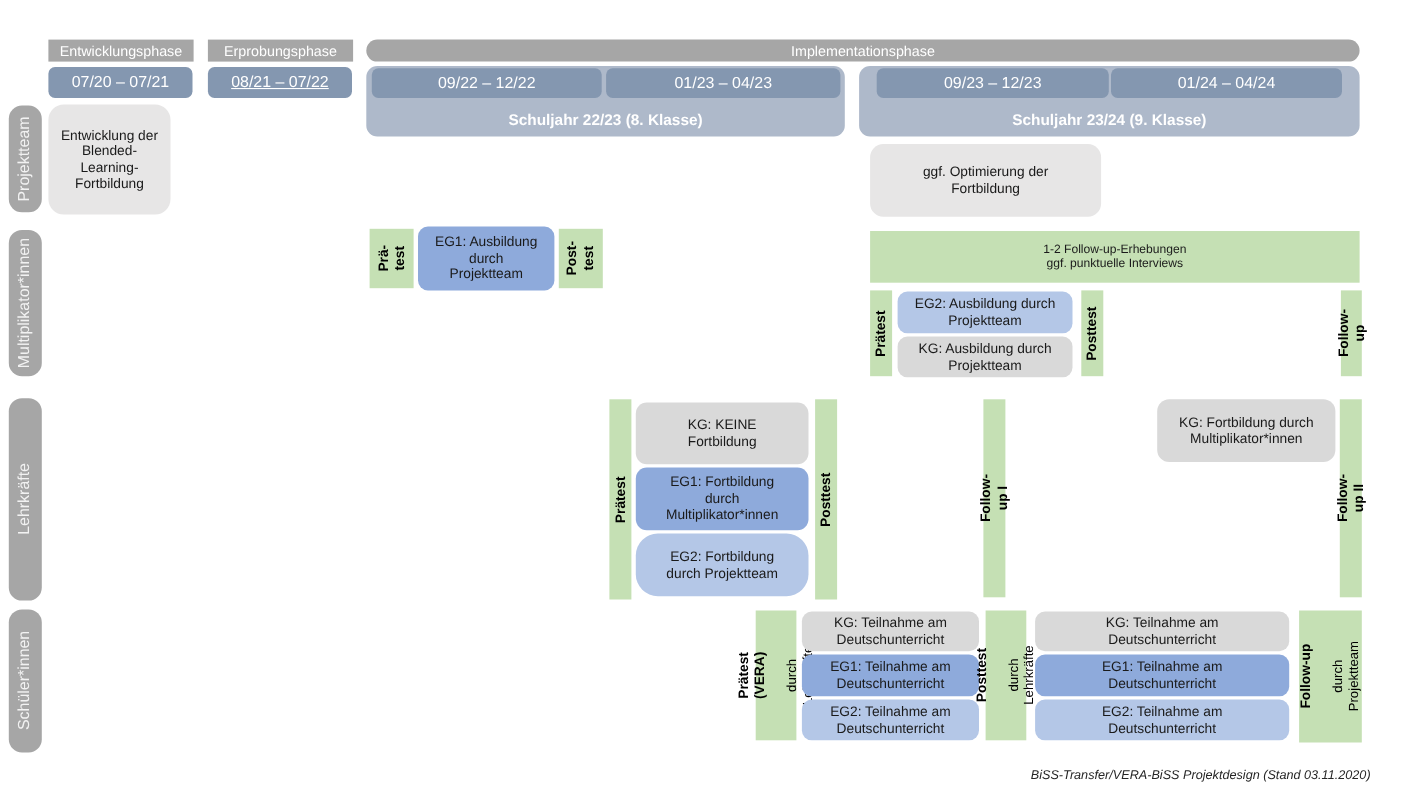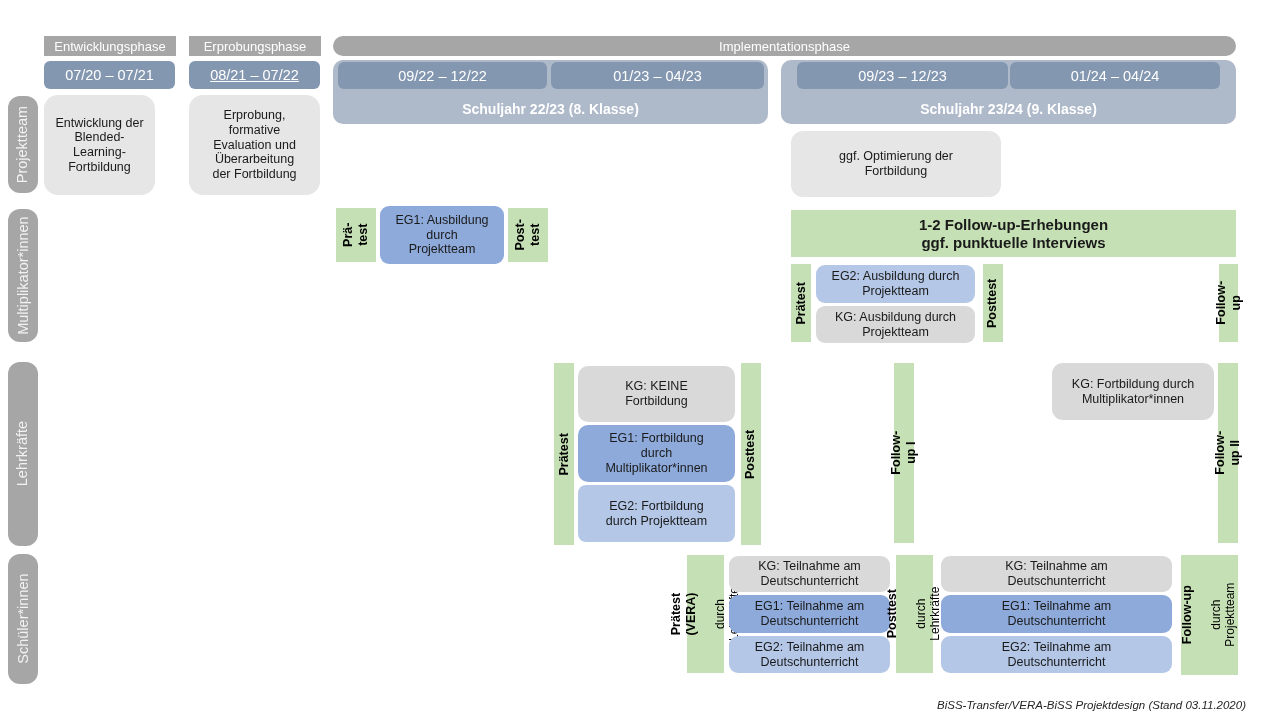--- a/index.html
+++ b/index.html
@@ -17,21 +17,21 @@
   .syc{background:var(--schuljahr_blue);border-radius:10px;}
   .sylabel{position:absolute;left:0;right:0;bottom:7px;text-align:center;color:#fff;font-weight:bold;font-size:14px;}
   .rowlabel{background:var(--phase_gray);border-radius:12px;}
   .rowlabel .vtext{color:#f2f2f2;font-size:14.5px;}
   .box{white-space:pre-line;line-height:1.18;font-size:12.5px;}
   .lightbox{background:var(--light_box);border-radius:14px;}
   .kgbox{background:var(--kg_gray);border-radius:9px;}
   .eg1box{background:var(--eg1_blue);border-radius:9px;}
   .eg2box{background:var(--eg2_blue);border-radius:9px;}
   .greenbox{background:var(--green);}
-  .greenbox.bold{font-weight:bold;font-size:15px;}
+  .greenbox.bold{font-weight:normal;font-size:11px;}
   .vbar{background:var(--green);}
   .vtext{transform:rotate(-90deg);white-space:pre-line;text-align:center;line-height:1.18;}
   .vbar .vtext{font-weight:bold;font-size:12.5px;color:#000;}
   .vtext .sub{display:block;font-weight:normal;font-size:12px;white-space:pre-line;}
   .vtext .main{display:block;font-weight:bold;}
   .caption{font-style:italic;font-size:11.5px;color:#262626;}
 </style>
 </head>
 <body>
 
@@ -66,25 +66,20 @@
     <div class="vtext">Lehrkräfte</div>
   </div>
   <div class="abs flexc rowlabel" style="left:8px;top:554px;width:30px;height:130px;">
     <div class="vtext">Schüler*innen</div>
   </div>
 
   <div class="abs flexc box lightbox" style="left:44px;top:95px;width:111px;height:100px;">Entwicklung der
 Blended-
 Learning-
 Fortbildung</div>
-  <div class="abs flexc box lightbox" style="left:189px;top:95px;width:131px;height:100px;">Erprobung,
-formative
-Evaluation und
-Überarbeitung
-der Fortbildung</div>
   <div class="abs flexc box lightbox" style="left:791px;top:131px;width:210px;height:66px;border-radius:12px;">ggf. Optimierung der
 Fortbildung</div>
 
   <div class="abs flexc vbar" style="left:336px;top:208px;width:40px;height:54px;">
     <div class="vtext">Prä-
 test</div>
   </div>
   <div class="abs flexc box eg1box" style="left:380px;top:206px;width:124px;height:58px;">EG1: Ausbildung
 durch
 Projektteam</div>
@@ -109,21 +104,21 @@
   </div>
 
   <div class="abs flexc vbar" style="left:554px;top:363px;width:20px;height:182px;">
     <div class="vtext">Prätest</div>
   </div>
   <div class="abs flexc box kgbox" style="left:578px;top:366px;width:157px;height:56px;border-radius:10px;">KG: KEINE
 Fortbildung</div>
   <div class="abs flexc box eg1box" style="left:578px;top:425px;width:157px;height:57px;border-radius:10px;">EG1: Fortbildung
 durch
 Multiplikator*innen</div>
-  <div class="abs flexc box eg2box" style="left:578px;top:485px;width:157px;height:57px;border-radius:8px;">EG2: Fortbildung
+  <div class="abs flexc box eg2box" style="left:578px;top:485px;width:157px;height:57px;border-radius:20px;">EG2: Fortbildung
 durch Projektteam</div>
   <div class="abs flexc vbar" style="left:741px;top:363px;width:20px;height:182px;">
     <div class="vtext">Posttest</div>
   </div>
   <div class="abs flexc vbar" style="left:894px;top:363px;width:20px;height:180px;">
     <div class="vtext">Follow-up I</div>
   </div>
   <div class="abs flexc box kgbox" style="left:1052px;top:363px;width:162px;height:57px;border-radius:11px;">KG: Fortbildung durch
 Multiplikator*innen</div>
   <div class="abs flexc vbar" style="left:1218px;top:363px;width:20px;height:180px;">

